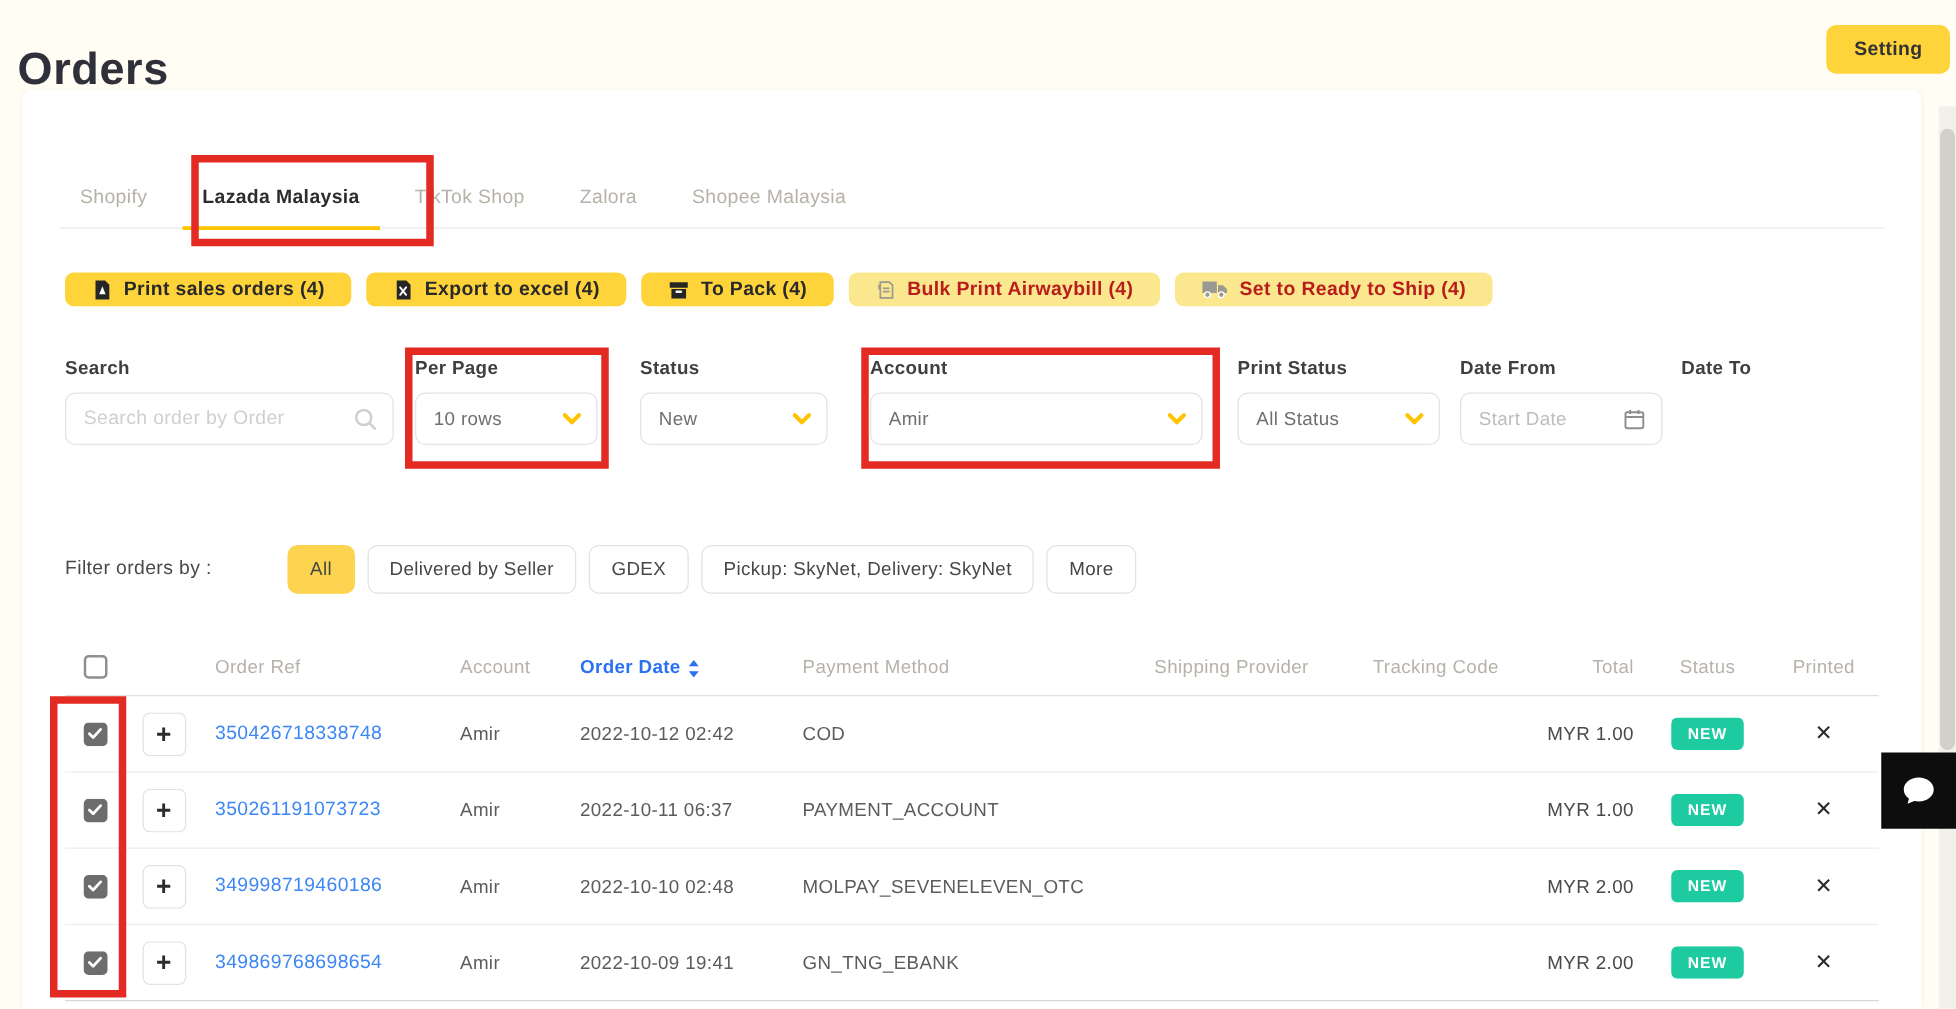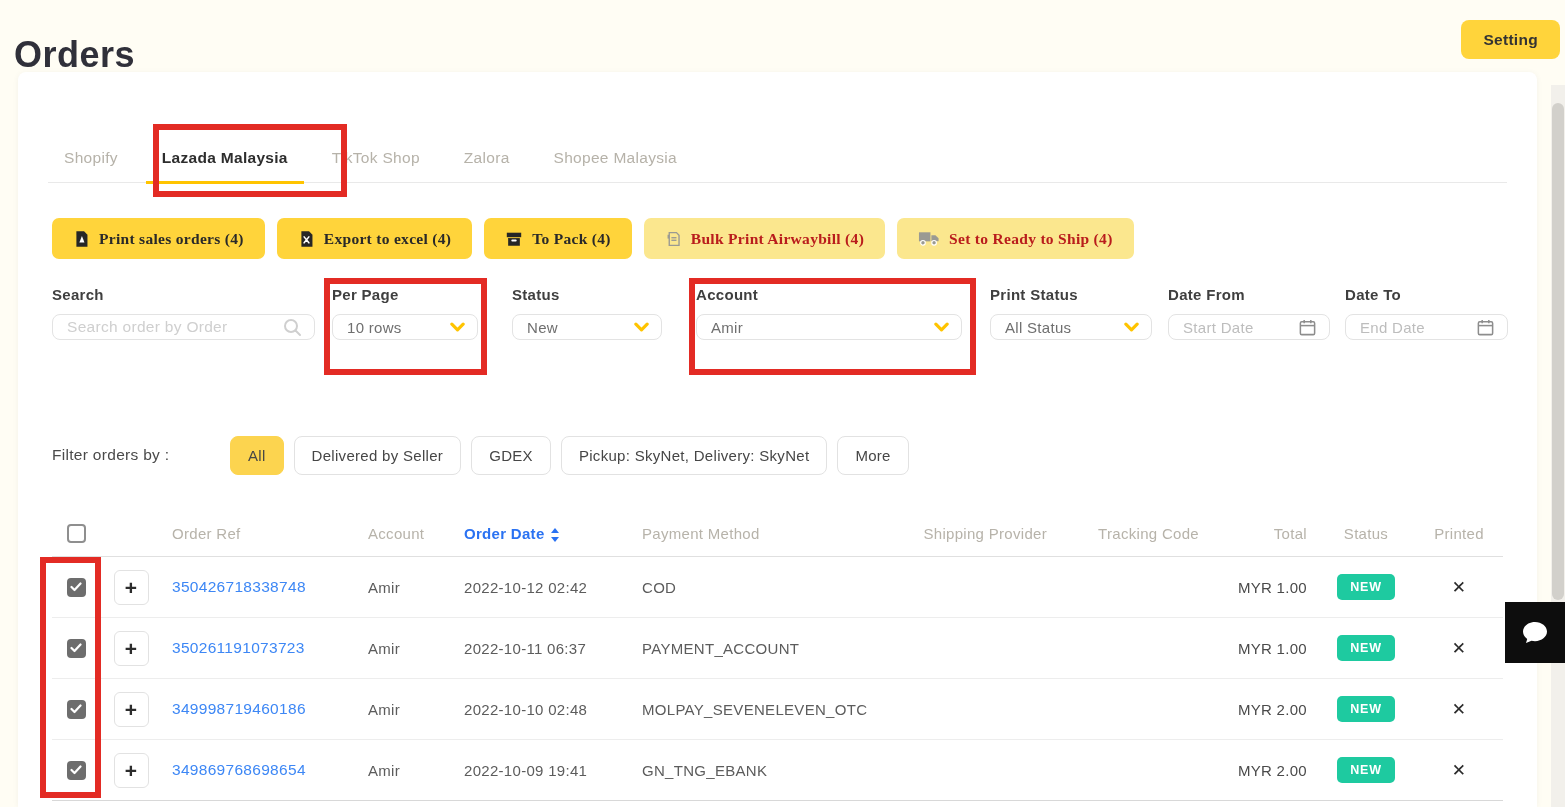--- a/index.html
+++ b/index.html
@@ -22,28 +22,28 @@
   
   .card{position:absolute;left:18px;top:72px;width:1519px;height:735px;background:var(--card);
     border-radius:8px 8px 0 0;box-shadow:0 1px 6px rgba(0,0,0,.05);}
   
   .tabs{position:absolute;left:30px;right:30px;top:61px;height:50px;display:flex;gap:12px;border-bottom:1px solid #e9e9e9;}
   .tab{padding:0 16px;line-height:49px;font-size:15.5px;color:var(--muted);font-weight:500;cursor:pointer;position:relative;white-space:nowrap;}
   .tab.active{color:#2d2d2d;font-weight:600;}
   .tab.active::after{content:"";position:absolute;left:0;right:0;bottom:-2px;height:3px;background:var(--tab-underline);}
   
   .actions{position:absolute;left:34px;top:146px;display:flex;gap:12px;}
-  .action-btn{display:inline-flex;align-items:center;gap:9px;height:41px;padding:0 21px;border:none;border-radius:7px;
-    background:var(--accent);color:#292929;font-size:15.5px;font-weight:600;font-family:Liberation Serif, serif;letter-spacing:.3px;cursor:pointer;white-space:nowrap;}
+  .action-btn{display:inline-flex;align-items:center;gap:9px;height:27px;padding:0 21px;border:none;border-radius:7px;
+    background:var(--accent);color:#292929;font-size:15.5px;font-weight:600;font-family:Liberation Sans, sans-serif;letter-spacing:.3px;cursor:pointer;white-space:nowrap;}
   .action-btn.disabled{background:var(--accent-disabled);color:#b91c1c;cursor:default;}
   .action-btn .icon{display:inline-flex;}
   
   .field{position:absolute;top:214px;}
   .field .flabel{display:block;font-size:15px;font-weight:600;color:#3f3f3f;margin-bottom:11px;}
-  .control{height:26px;border:1px solid #e3e3e3;border-radius:8px;background:#fff;display:flex;align-items:center;
+  .control{height:42px;border:1px solid #e3e3e3;border-radius:8px;background:#fff;display:flex;align-items:center;
     padding:0 12px 0 14px;font-size:15px;color:#6f6f6f;cursor:pointer;}
   .control .grow{flex:1;}
   .search-input{width:100%;border:none;outline:none;font-size:15.5px;color:#555;font-family:inherit;letter-spacing:.3px;background:transparent;}
   .search-input::placeholder{color:#cfcfcf;}
   .placeholder-text{color:#bdbdbd;}
   
   .chips-row{position:absolute;left:34px;top:363px;display:flex;align-items:center;height:40px;}
   .chips-label{font-size:15.5px;color:#4a4a4a;margin-right:18px;width:160px;}
   .chips{display:flex;gap:10px;}
   .chip{height:39px;display:inline-flex;align-items:center;padding:0 17px;border:1px solid #e2e2e2;border-radius:8px;
@@ -215,31 +215,20 @@
       <span style="display:inline-flex;">
         <svg viewBox="0 0 16 10" width="15" height="10">
             <polyline points="2,2 8,8 14,2" fill="none" stroke="#ffc400" stroke-width="3.4" stroke-linecap="round" stroke-linejoin="round"></polyline>
           </svg>
       </span>
     </div>
   </div>
 
   <div class="field" style="left:1327px;width:163px;">
     <span class="flabel">Date To</span>
-    <div class="control">
-      <span class="grow placeholder-text">End Date</span>
-      <span style="display:inline-flex;">
-        <svg viewBox="0 0 20 20" width="19" height="19" fill="none" stroke="#8d8d8d" stroke-width="1.6">
-            <rect x="2.5" y="4" width="15" height="13.5" rx="1.5"></rect>
-            <line x1="2.5" y1="8" x2="17.5" y2="8"></line>
-            <line x1="6.5" y1="2" x2="6.5" y2="5.5"></line>
-            <line x1="13.5" y1="2" x2="13.5" y2="5.5"></line>
-          </svg>
-      </span>
-    </div>
   </div>
 
   <div class="chips-row">
     <span class="chips-label">Filter orders by :</span>
     <div class="chips">
         <div class="chip active">All</div>
         <div class="chip">Delivered by Seller</div>
         <div class="chip">GDEX</div>
         <div class="chip">Pickup: SkyNet, Delivery: SkyNet</div>
         <div class="chip">More</div>

